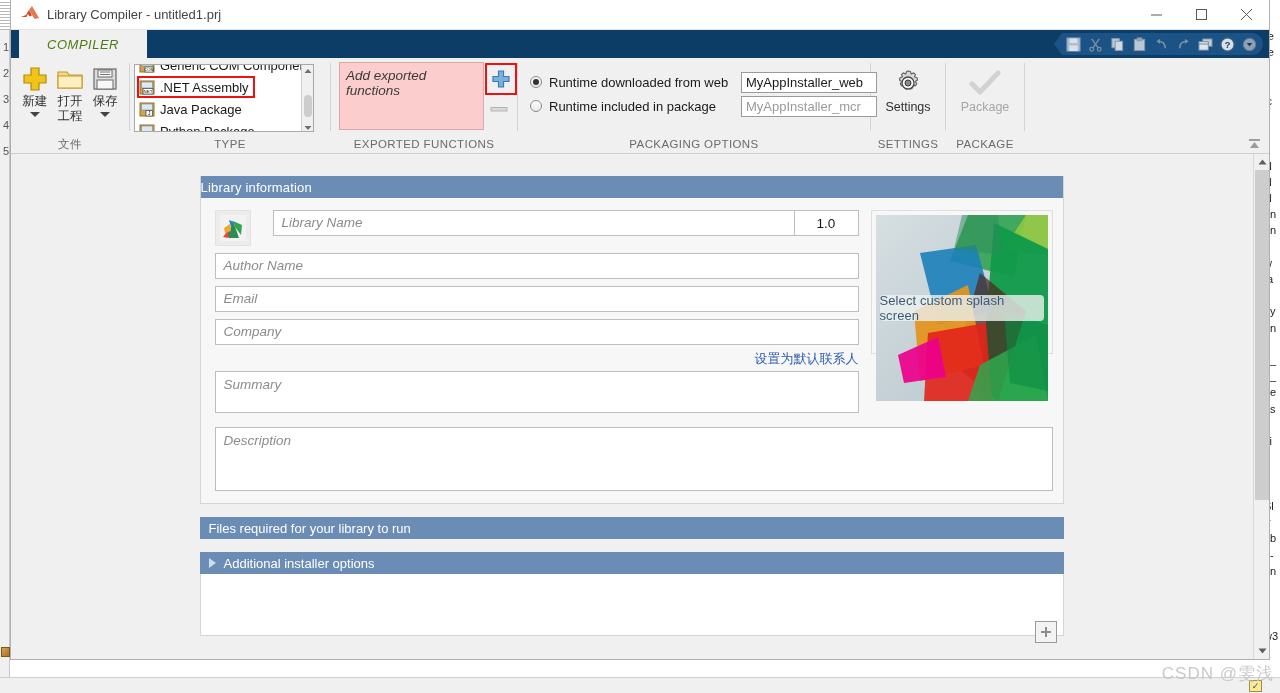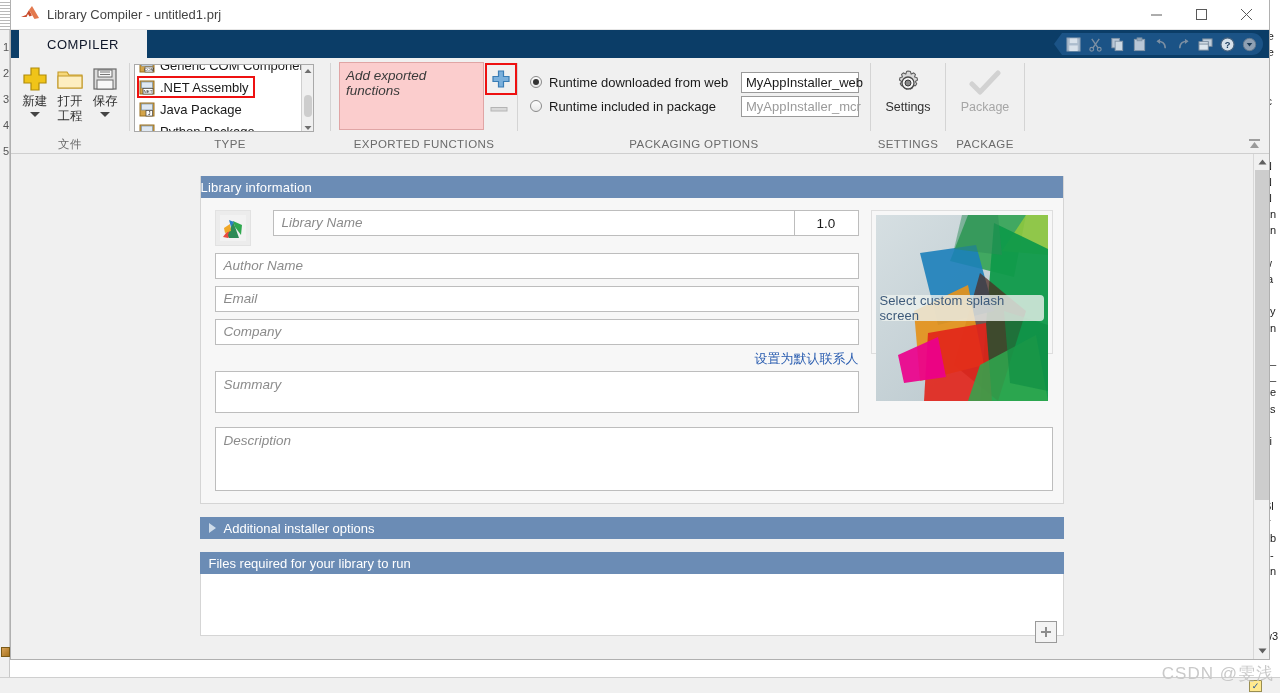--- a/index.html
+++ b/index.html
@@ -75,21 +75,21 @@
   .wbtn svg { display:block; }
 
   
   .ribbon-top {
     height:28px; background:#0b3d67; position:relative; flex:none;
     display:flex; align-items:flex-end;
   }
   .tab-compiler {
     margin-left:8px; height:28px; min-width:128px; background:#f0f0f0;
     display:flex; align-items:center; justify-content:center;
-    font-size:13px; color:#0f172a; letter-spacing:.5px;
+    font-size:13px; color:#4d7c0f; letter-spacing:.5px;font-style:italic;
   }
   .qat {
     position:absolute; right:6px; top:3px; height:22px;
     background:#1b5386; border-radius:2px 11px 11px 2px;
     display:flex; align-items:center; padding:0 6px 0 12px; gap:7px;
     clip-path: polygon(8px 0, 100% 0, 100% 100%, 8px 100%, 0 50%);
   }
   .qat-ic { width:15px; height:15px; opacity:.92; }
   .qat-ic svg { display:block; }
 
@@ -166,21 +166,21 @@
   .pkgopt { padding:8px 0 0 12px; }
   .optrow { display:flex; align-items:center; height:24px; gap:7px; }
   .radio {
     width:12px; height:12px; border-radius:50%; border:1px solid #8a8a8a;
     background:linear-gradient(180deg,#fdfdfd,#e8e8e8);
     display:flex; align-items:center; justify-content:center; flex:none;
   }
   .radio .dot { width:6px; height:6px; border-radius:50%; background:#333; }
   .optlabel { font-size:13px; color:#1a1a1a; width:185px; }
   .txtin {
-    width:118px; height:21px; border:1px solid #9a9a9a; background:#fff;
+    width:136px; height:21px; border:1px solid #9a9a9a; background:#fff;
     font-size:13px; color:#1a1a1a; padding:0 4px; line-height:19px;
   }
   .txtin.dim { color:#9a9a9a; }
 
   
   .rbtn-lg {
     width:72px; display:flex; flex-direction:column; align-items:center;
     font-size:12.5px; color:#303030; padding-top:4px;
   }
   .rbtn-lg.disabled { color:#a6a6a6; }
@@ -703,26 +703,26 @@
             </div>
           </div>
         </div>
 
         <div style="padding:0 10px 12px 14px;">
           <div class="textarea area-lg">Description</div>
         </div>
       </div>
 
       <div class="bar">
+        <span>Files required for your library to run</span>
+      </div>
+
+      <div class="bar">
         <span class="tri"></span>
         <span>Additional installer options</span>
-      </div>
-
-      <div class="bar">
-        <span>Files required for your library to run</span>
       </div>
       <div class="filesbox">
         <div class="files-add">
           <svg width="12" height="12" viewBox="0 0 12 12">
               <path d="M5 1 H7 V5 H11 V7 H7 V11 H5 V7 H1 V5 H5 Z" fill="#8c8c8c"></path>
             </svg>
         </div>
       </div>
     </div>
 

